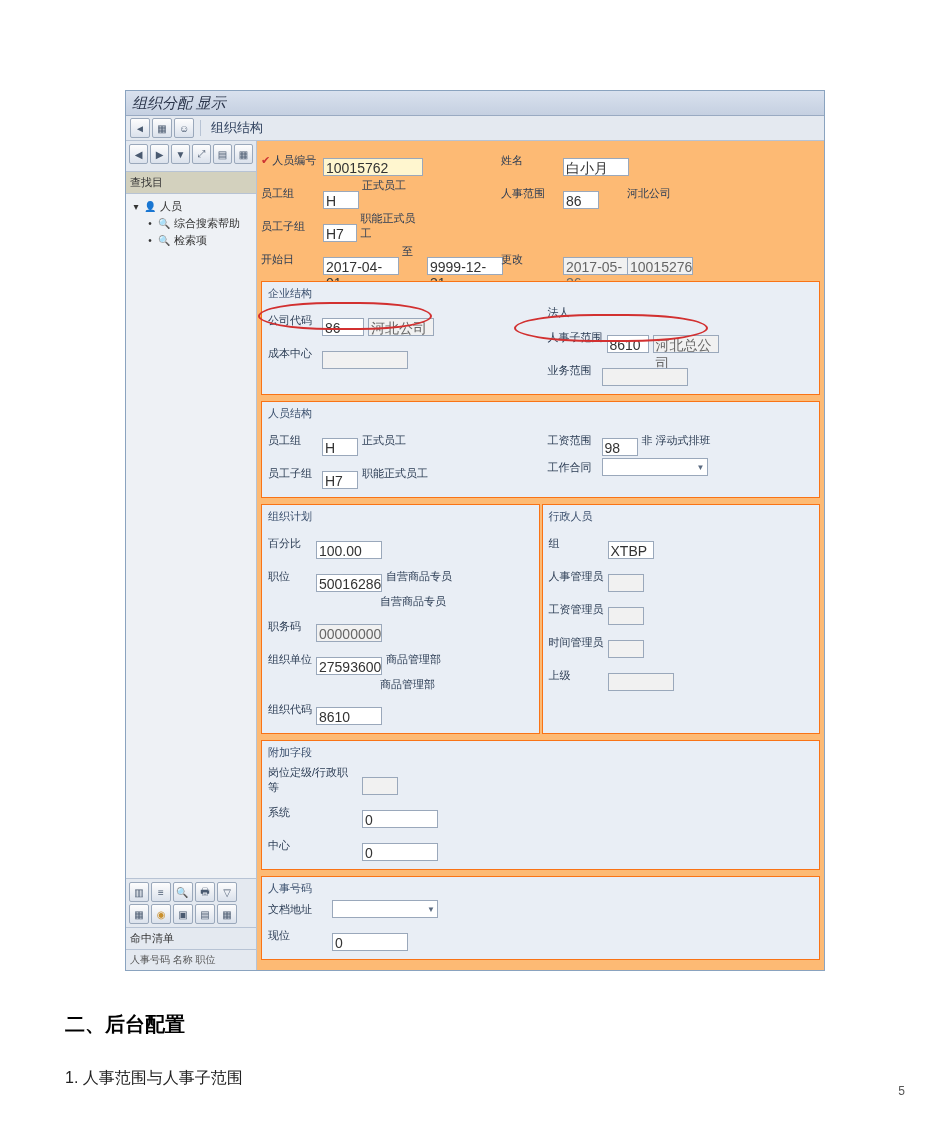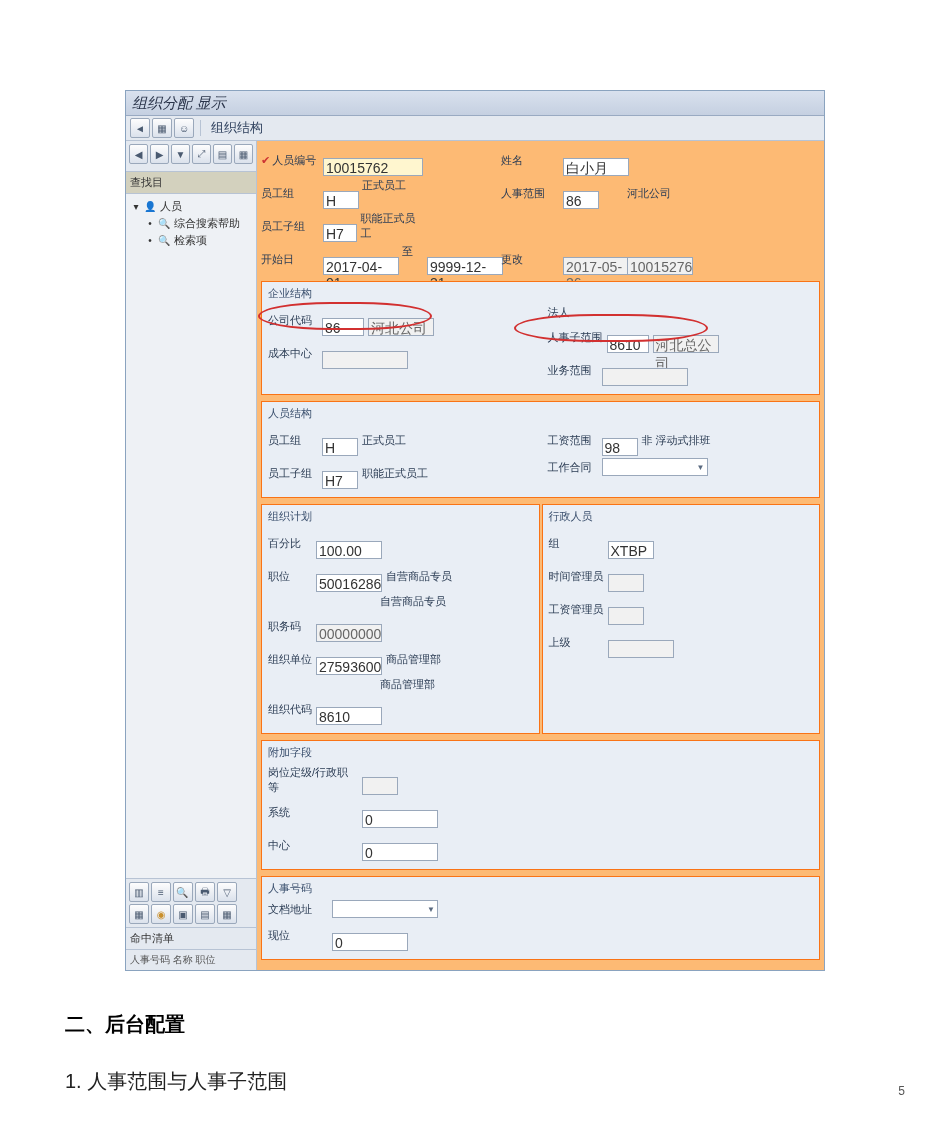--- a/index.html
+++ b/index.html
@@ -197,21 +197,21 @@
     font-size:8px; color:#5a6a80;
   }
   
   .doc-h2 {
     font-size:20px;
     font-weight:bold;
     margin:40px 0 30px 0;
     color:#000;
   }
   .doc-h3 {
-    font-size:20px;
+    font-size:16px;
     color:#222;
     margin:30px 0 0 0;
   }
   .page-num {
     position:absolute;
     bottom:24px;
     right:40px;
     font-size:12px;
     color:#555;
   }
@@ -422,25 +422,29 @@
                 <span class="inp w60">8610</span>
               </div>
           </div>
           <div class="group">
             <div class="group-title">行政人员</div>
             <div class="row">
                 <span class="lbl w55">组</span>
                 <span class="inp w40">XTBP</span>
               </div>
             <div class="row">
+                <span class="lbl w55">人事管理员</span>
+                <span class="inp inp-dis w30"></span>
+              </div>
+            <div class="row">
+                <span class="lbl w55">工资管理员</span>
+                <span class="inp inp-dis w30"></span>
+              </div>
+            <div class="row">
                 <span class="lbl w55">时间管理员</span>
-                <span class="inp inp-dis w30"></span>
-              </div>
-            <div class="row">
-                <span class="lbl w55">工资管理员</span>
                 <span class="inp inp-dis w30"></span>
               </div>
             <div class="row">
                 <span class="lbl w55">上级</span>
                 <span class="inp inp-dis w60"></span>
               </div>
           </div>
         </div>
 
         <div class="group">

